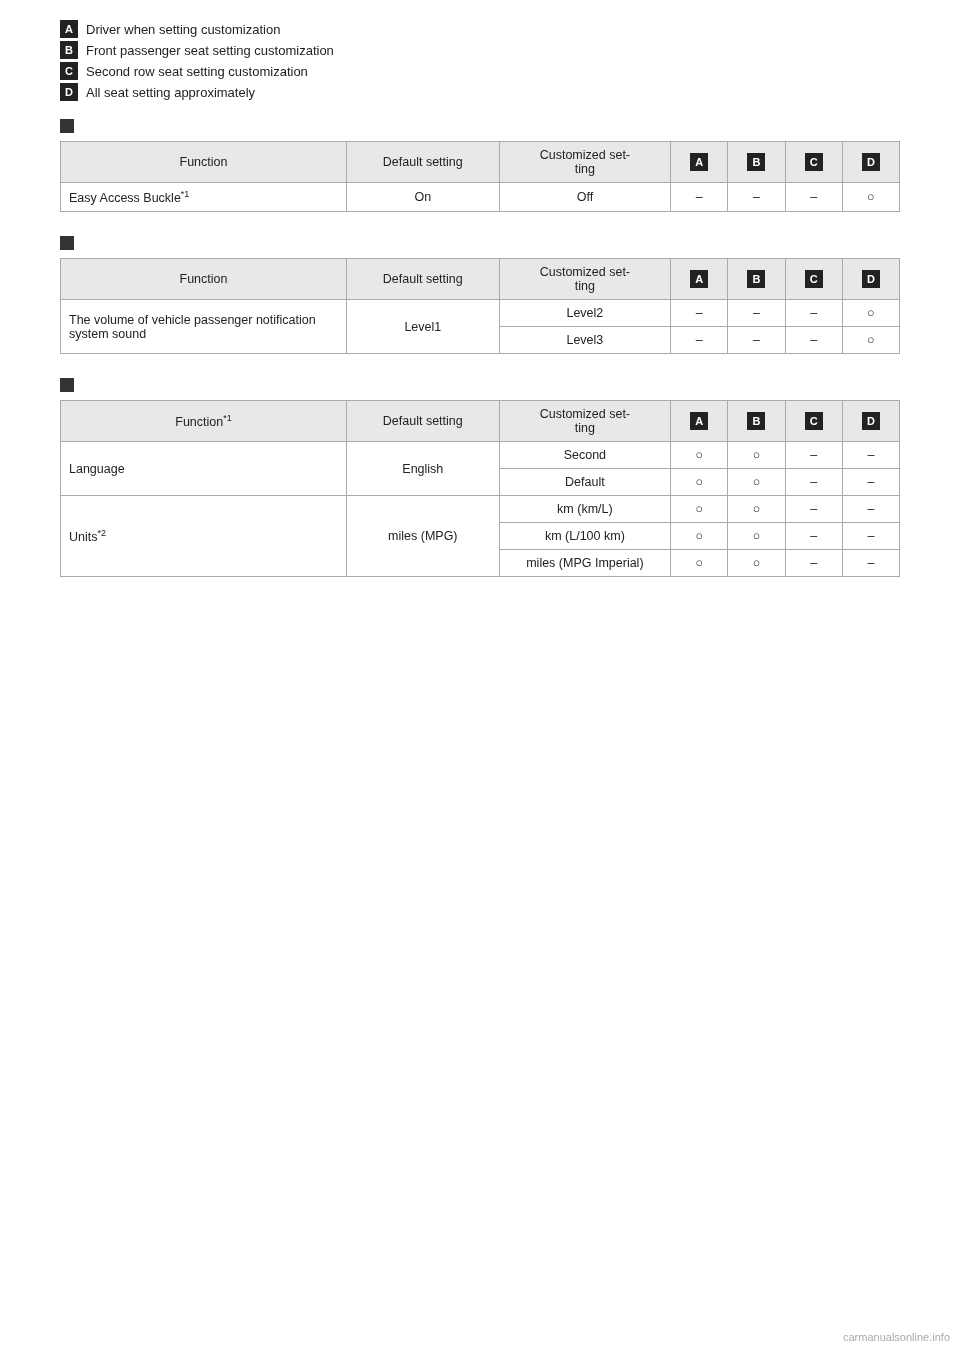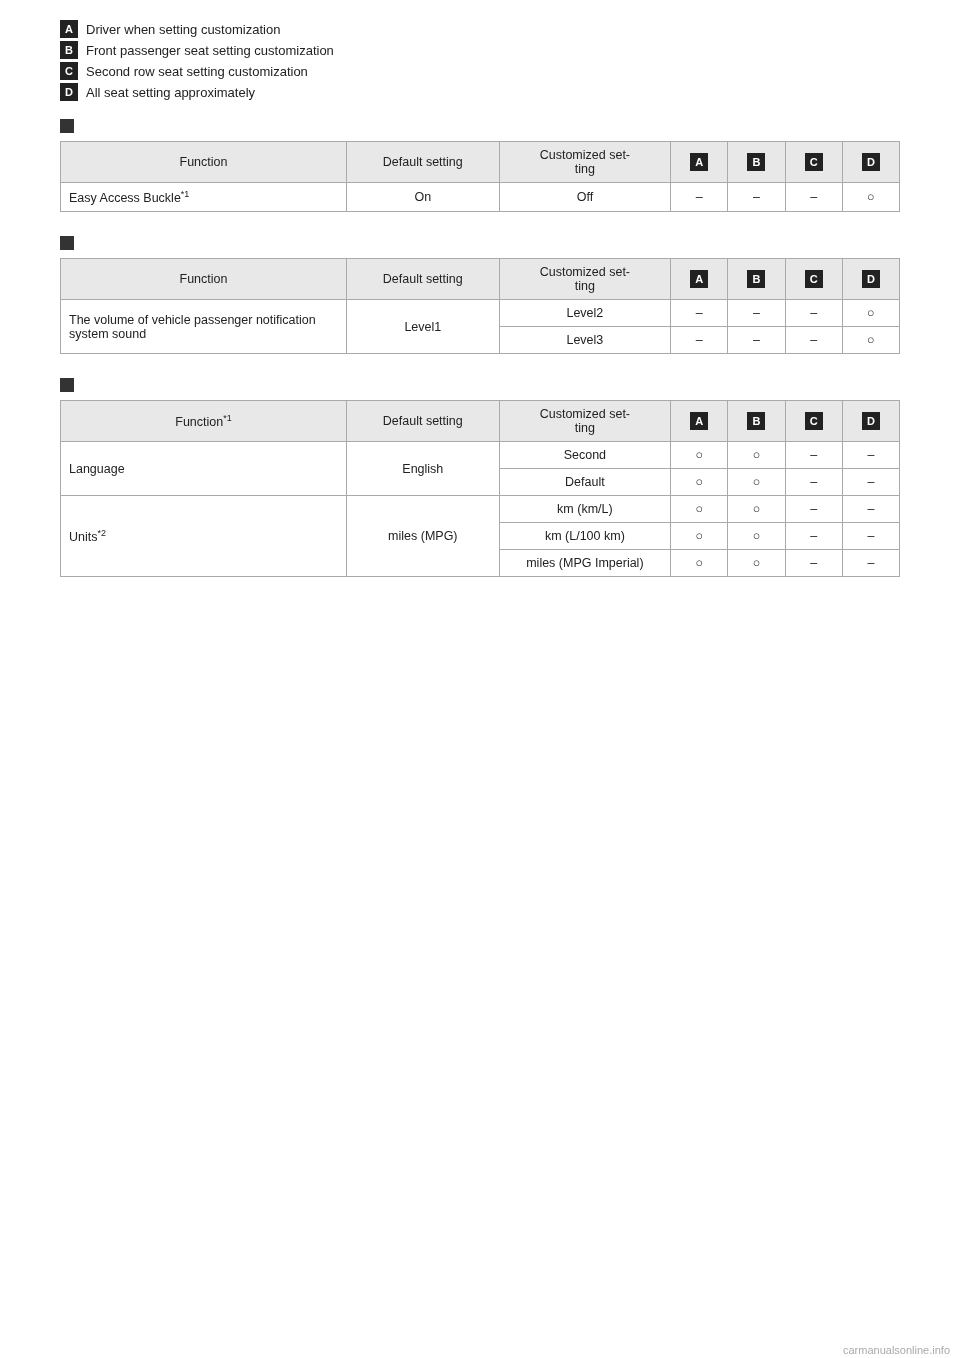--- a/index.html
+++ b/index.html
@@ -100,21 +100,21 @@
       width: 18px;
       height: 18px;
       background: #222;
       color: #fff;
       font-weight: bold;
       font-size: 11px;
     }
 
     .watermark {
       position: fixed;
-      bottom: 2px;
+      bottom: 15px;
       right: 10px;
       font-size: 11px;
       color: #aaa;
     }
 
     sup {
       font-size: 9px;
     }
   </style>
 </head>

